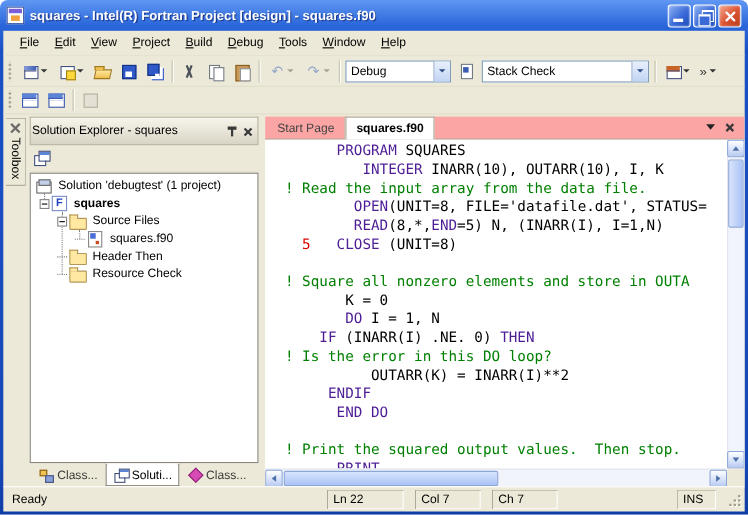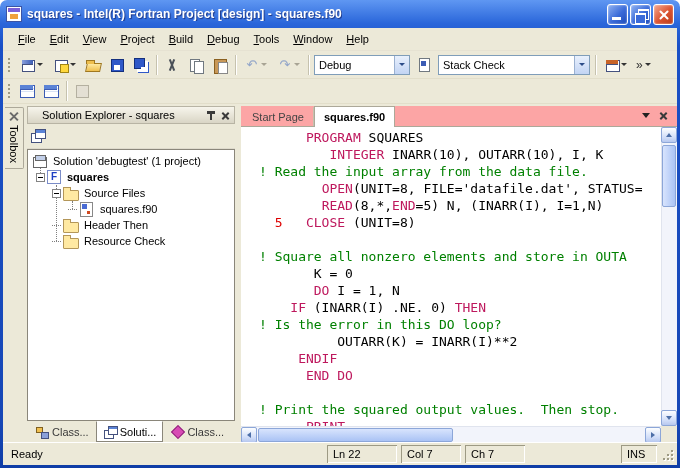--- a/index.html
+++ b/index.html
@@ -76,21 +76,21 @@
   .toolbox-strip{width:22px;flex:none;display:flex;flex-direction:column;align-items:center;padding-top:3px}
   .toolbox-tab{width:19px;border:1px solid #aca899;border-left:none;border-radius:0 2px 2px 0;background:#ECE9D8;
     display:flex;flex-direction:column;align-items:center;padding:3px 0 5px}
   .toolbox-icon{width:11px;height:11px;position:relative;margin-bottom:3px}
   .toolbox-icon::before,.toolbox-icon::after{content:'';position:absolute;left:5px;top:0;width:2px;height:11px;background:#6a6a6a}
   .toolbox-icon::before{transform:rotate(45deg)}
   .toolbox-icon::after{transform:rotate(-45deg)}
   .toolbox-label{writing-mode:vertical-rl;font-size:11px;color:#000}
   
   .solution-panel{width:212px;flex:none;display:flex;flex-direction:column;padding:2px 2px 0 2px}
-  .sp-header{height:18px;flex:none;display:flex;align-items:center;font-size:11px;padding:0 2px 0 14px;
+  .sp-header{height:26px;flex:none;display:flex;align-items:center;font-size:11px;padding:0 2px 0 1px;
     background:linear-gradient(180deg,#f7f5ec,#d9d5c5);border:1px solid #b8b4a4;color:#000}
   .sp-header-title{flex:1;white-space:nowrap;overflow:hidden}
   .sp-pin{width:13px;height:13px;position:relative;margin-right:2px}
   .sp-pin::before{content:'';position:absolute;left:6px;top:4px;width:2px;height:7px;background:#3a3a3a}
   .sp-pin::after{content:'';position:absolute;left:3px;top:2px;width:8px;height:3px;background:#3a3a3a}
   .xicon{width:13px;height:13px;position:relative}
   .xicon::before,.xicon::after{content:'';position:absolute;left:2px;top:6px;width:9px;height:2px;background:#3a3a3a}
   .xicon::before{transform:rotate(45deg)}
   .xicon::after{transform:rotate(-45deg)}
   .sp-toolbar{height:25px;flex:none;display:flex;align-items:center;padding:2px 2px;border-bottom:1px solid #dedacc}
@@ -129,41 +129,41 @@
   .editor{flex:1;display:flex;flex-direction:column;overflow:hidden;padding-top:2px}
   .tabstrip{height:21px;flex:none;display:flex;align-items:flex-end;background:#fca5a5;border-bottom:1px solid #aca899;padding-left:2px}
   .etab{height:19px;display:flex;align-items:center;padding:0 9px;font-size:11px;color:#444;border-right:1px solid #c6c2ae;white-space:nowrap}
   .etab.active{height:21px;background:#fff;border:1px solid #aca899;border-bottom:none;font-weight:bold;color:#000;margin-bottom:-1px;position:relative}
   .tab-controls{margin-left:auto;display:flex;align-items:center;gap:7px;padding:0 7px 4px 0}
   .tri-down{width:0;height:0;border-left:4px solid transparent;border-right:4px solid transparent;border-top:5px solid #222}
   .code-wrap{flex:1;position:relative;background:#fff;overflow:hidden}
   .code{position:absolute;left:0;top:0;right:16px;bottom:16px;overflow:hidden;background:#fff;
     padding:2px 0 0 18px;font-family:"DejaVu Sans Mono",monospace;font-size:13px;line-height:17px;white-space:pre}
   .code-line{height:17px}
-  .kw{color:#be185d}
+  .kw{color:#4c1d95}
   .cm{color:#008000}
   .lbl{color:#dd0000}
   
   .vscroll{position:absolute;right:0;top:0;bottom:16px;width:16px;background:#f2f4fb;border-left:1px solid #e0e4ee}
   .hscroll{position:absolute;left:0;right:16px;bottom:0;height:16px;background:#f2f4fb;border-top:1px solid #e0e4ee}
   .sbtn{position:absolute;width:16px;height:16px;background:linear-gradient(180deg,#fdfeff,#cfdcf8 70%,#b7c8ef);
     border:1px solid #8ca6d8;border-radius:2px;display:flex;align-items:center;justify-content:center}
   .sbtn.up{top:0;right:0}
   .sbtn.down{bottom:0;right:0}
   .sbtn.left{left:0;top:0}
   .sbtn.right{right:0;top:0}
   .arr-up{width:0;height:0;border-left:3px solid transparent;border-right:3px solid transparent;border-bottom:4px solid #4d6fa8}
   .arr-down{width:0;height:0;border-left:3px solid transparent;border-right:3px solid transparent;border-top:4px solid #4d6fa8}
   .arr-left{width:0;height:0;border-top:3px solid transparent;border-bottom:3px solid transparent;border-right:4px solid #4d6fa8}
   .arr-right{width:0;height:0;border-top:3px solid transparent;border-bottom:3px solid transparent;border-left:4px solid #4d6fa8}
   .vthumb{position:absolute;right:1px;width:14px;top:18px;height:62px;background:linear-gradient(90deg,#d8e4fd,#aac3f5);border:1px solid #8ca6d8;border-radius:2px}
   .hthumb{position:absolute;top:1px;height:14px;left:17px;width:195px;background:linear-gradient(180deg,#d8e4fd,#aac3f5);border:1px solid #8ca6d8;border-radius:2px}
   .scroll-corner{position:absolute;right:0;bottom:0;width:16px;height:16px;background:#ECE9D8}
   
-  .statusbar{height:23px;flex:none;display:flex;align-items:center;gap:4px;font-size:11px;padding:2px 2px 2px 8px;border-top:1px solid #fff}
+  .statusbar{height:23px;flex:none;display:flex;align-items:center;gap:10px;font-size:11px;padding:2px 2px 2px 8px;border-top:1px solid #fff}
   .sb-msg{flex:1}
   .sb-cell{height:18px;display:flex;align-items:center;padding:0 6px;
     box-shadow:inset 1px 1px 0 #9d9a84,inset -1px -1px 0 #fff}
   .sb-ln{width:70px}.sb-col{width:60px}.sb-ch{width:60px}.sb-ins{width:36px}
   .sb-gap{width:88px;height:18px}
   .sb-grip{width:14px;height:16px;display:flex;align-items:flex-end;justify-content:flex-end}
 </style>
 </head>
 <body>
 

